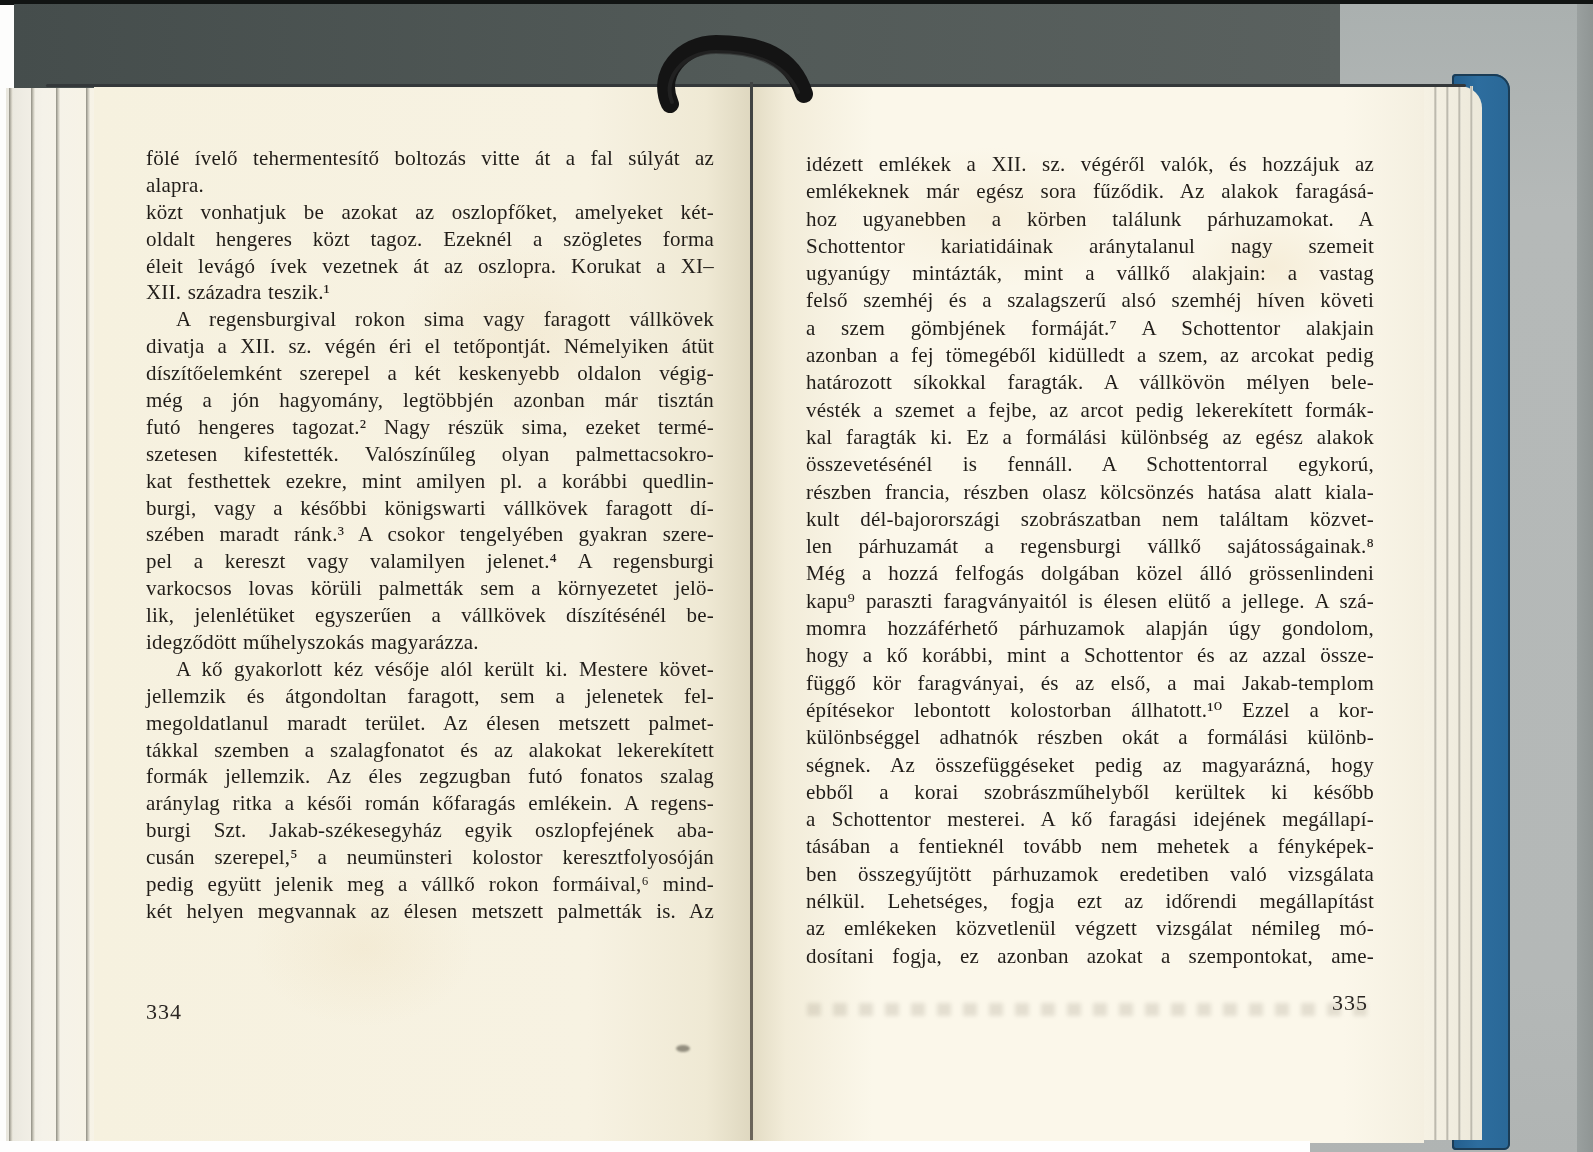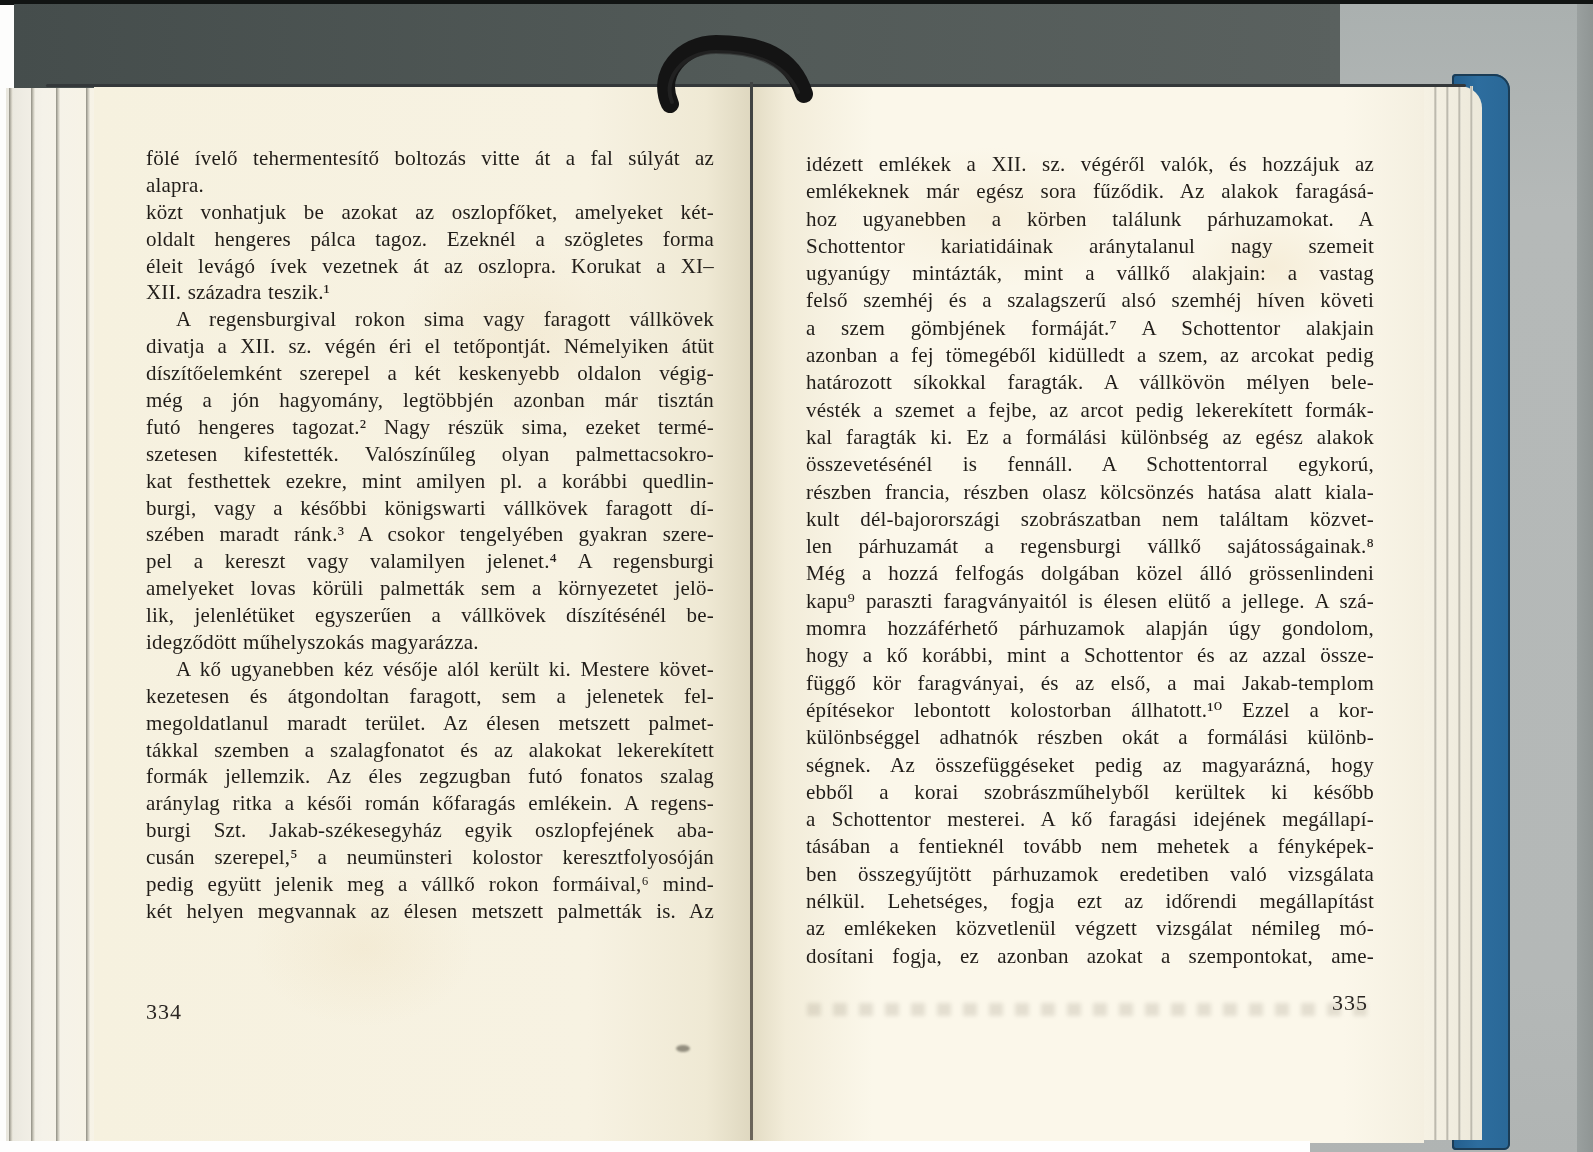--- a/index.html
+++ b/index.html
@@ -109,38 +109,38 @@
 
     <div class="book-top-line"></div>
 
     <div class="page page-left">
       <div class="stain s3"></div>
       <div class="stain s2"></div>
       <div class="text-col col-left" id="left-lines">
           <div class="line">fölé ívelő tehermentesítő boltozás vitte át a fal súlyát az</div>
           <div class="line last">alapra.</div>
           <div class="line">közt vonhatjuk be azokat az oszlopfőket, amelyeket két-</div>
-          <div class="line">oldalt hengeres pálca tagoz. Ezeknél a szögletes forma</div>
+          <div class="line">oldalt hengeres közt tagoz. Ezeknél a szögletes forma</div>
           <div class="line">éleit levágó ívek vezetnek át az oszlopra. Korukat a XI–</div>
           <div class="line last">XII. századra teszik.¹</div>
           <div class="line indent">A regensburgival rokon sima vagy faragott vállkövek</div>
           <div class="line">divatja a XII. sz. végén éri el tetőpontját. Némelyiken átüt</div>
           <div class="line">díszítőelemként szerepel a két keskenyebb oldalon végig-</div>
           <div class="line">még a jón hagyomány, legtöbbjén azonban már tisztán</div>
           <div class="line">futó hengeres tagozat.² Nagy részük sima, ezeket termé-</div>
           <div class="line">szetesen kifestették. Valószínűleg olyan palmettacsokro-</div>
           <div class="line">kat festhettek ezekre, mint amilyen pl. a korábbi quedlin-</div>
           <div class="line">burgi, vagy a későbbi königswarti vállkövek faragott dí-</div>
           <div class="line">szében maradt ránk.³ A csokor tengelyében gyakran szere-</div>
           <div class="line">pel a kereszt vagy valamilyen jelenet.⁴ A regensburgi</div>
-          <div class="line">amelyeket lovas körüli palmetták sem a környezetet jelö-</div>
+          <div class="line">varkocsos lovas körüli palmetták sem a környezetet jelö-</div>
           <div class="line">lik, jelenlétüket egyszerűen a vállkövek díszítésénél be-</div>
           <div class="line last">idegződött műhelyszokás magyarázza.</div>
-          <div class="line indent">A kő ugyanebben kéz vésője alól került ki. Mestere követ-</div>
-          <div class="line">kezetesen és átgondoltan faragott, sem a jelenetek fel-</div>
+          <div class="line indent">A kő gyakorlott kéz vésője alól került ki. Mestere követ-</div>
+          <div class="line">jellemzik és átgondoltan faragott, sem a jelenetek fel-</div>
           <div class="line">megoldatlanul maradt terület. Az élesen metszett palmet-</div>
           <div class="line">tákkal szemben a szalagfonatot és az alakokat lekerekített</div>
           <div class="line">formák jellemzik. Az éles zegzugban futó fonatos szalag</div>
           <div class="line">aránylag ritka a késői román kőfaragás emlékein. A regens-</div>
           <div class="line">burgi Szt. Jakab-székesegyház egyik oszlopfejének aba-</div>
           <div class="line">cusán szerepel,⁵ a neumünsteri kolostor keresztfolyosóján</div>
           <div class="line">pedig együtt jelenik meg a vállkő rokon formáival,⁶ mind-</div>
           <div class="line">két helyen megvannak az élesen metszett palmetták is. Az</div>
         </div>
       <div class="page-number pn-left">334</div>

